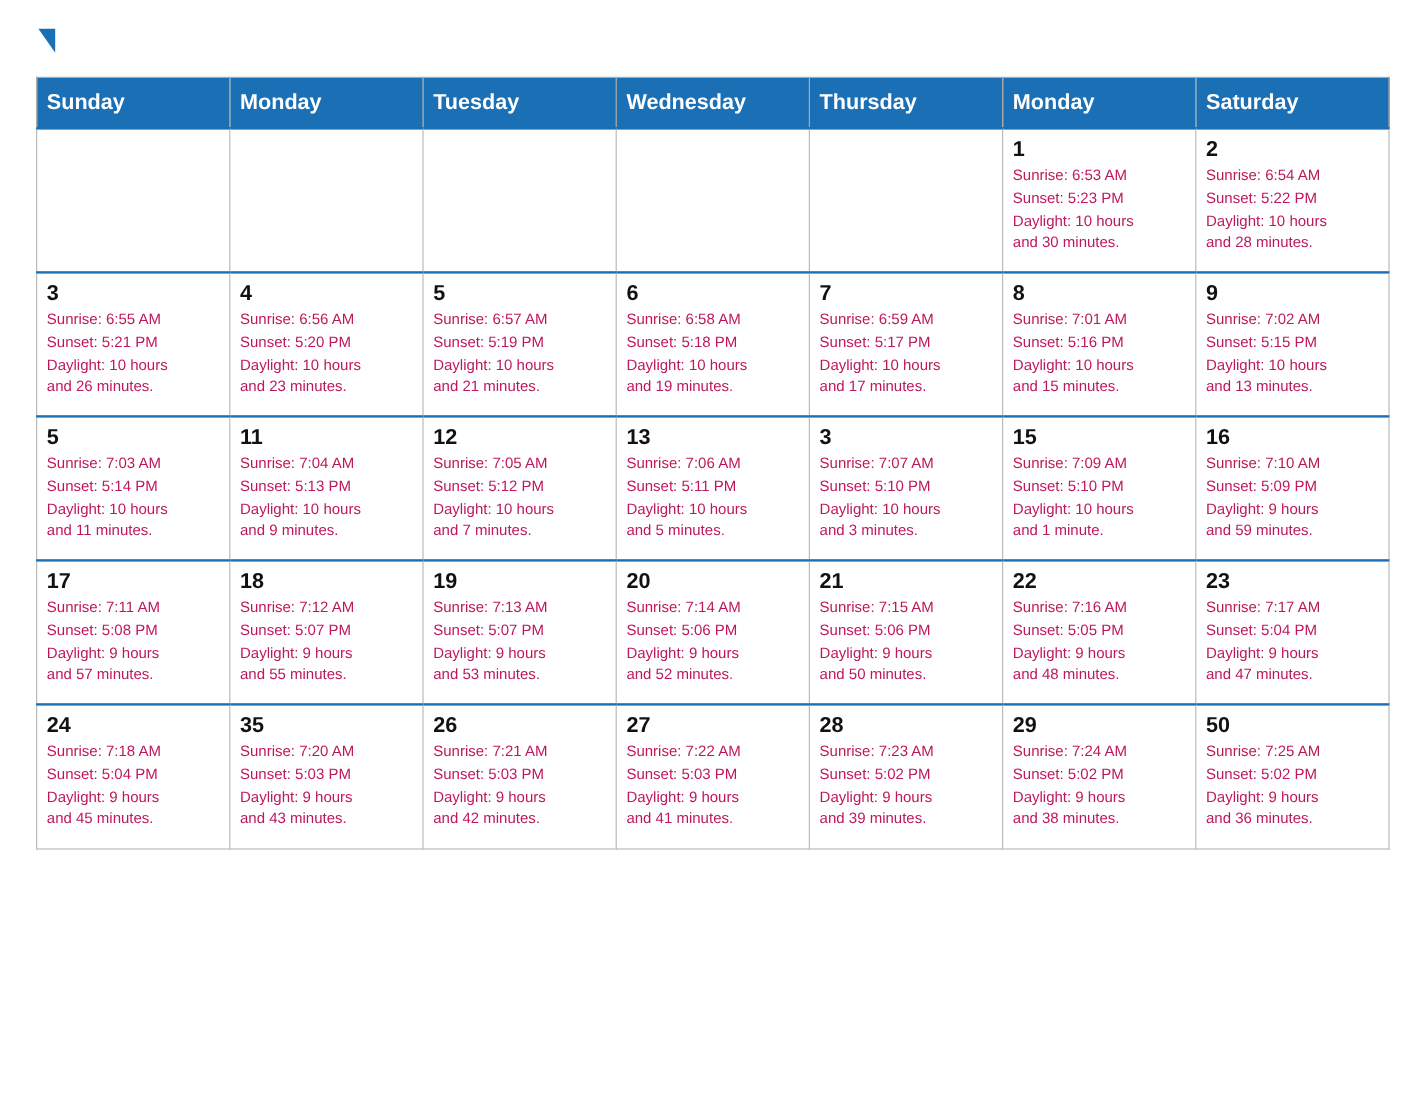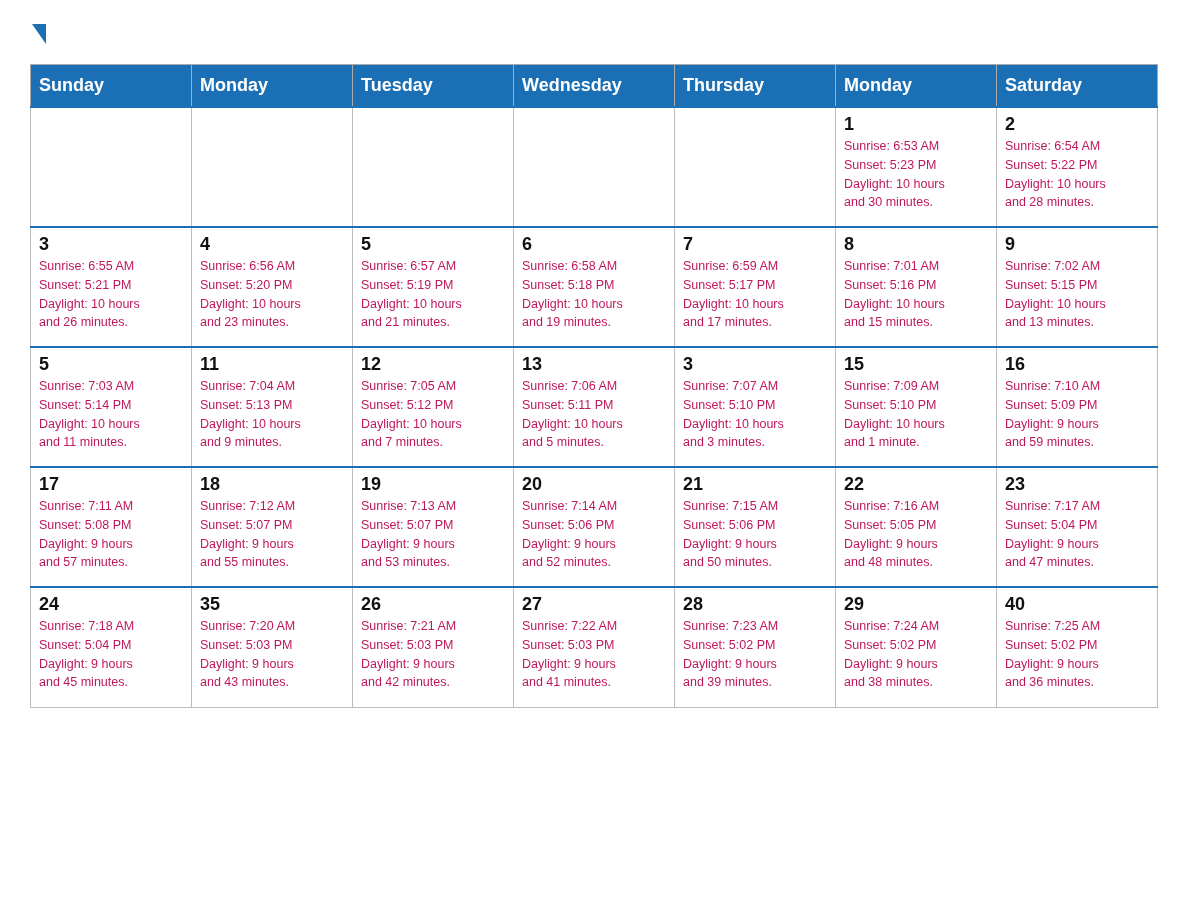--- a/index.html
+++ b/index.html
@@ -264,18 +264,18 @@
         </td>
         <td>
           <span class="day-num">28</span>
           <div class="day-info">Sunrise: 7:23 AM<br>Sunset: 5:02 PM<br>Daylight: 9 hours<br>and 39 minutes.</div>
         </td>
         <td>
           <span class="day-num">29</span>
           <div class="day-info">Sunrise: 7:24 AM<br>Sunset: 5:02 PM<br>Daylight: 9 hours<br>and 38 minutes.</div>
         </td>
         <td>
-          <span class="day-num">40</span>
+          <span class="day-num">50</span>
           <div class="day-info">Sunrise: 7:25 AM<br>Sunset: 5:02 PM<br>Daylight: 9 hours<br>and 36 minutes.</div>
         </td>
       </tr>
     </tbody>
 </table>
 
 </body></html>

